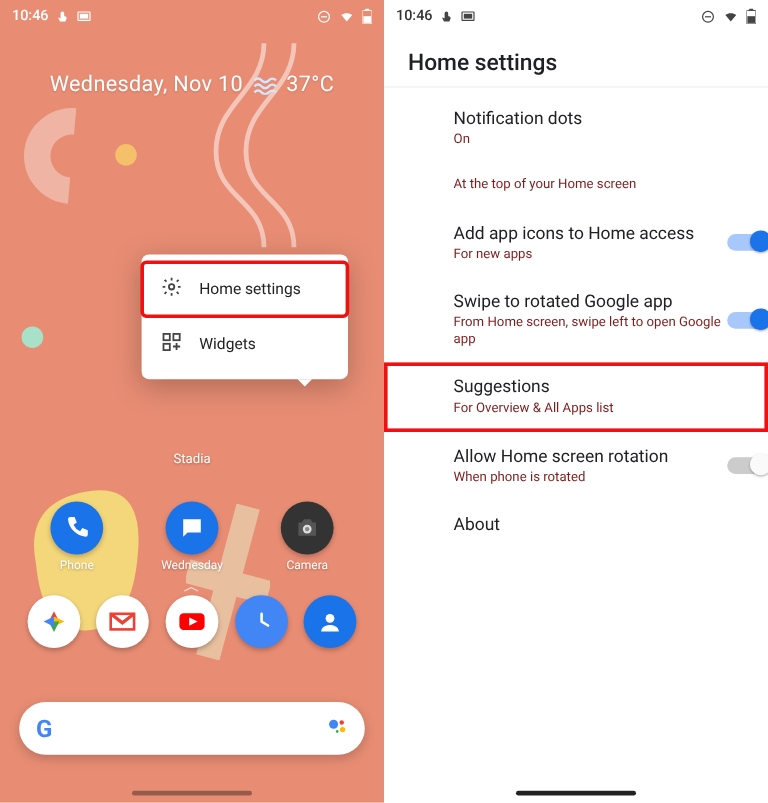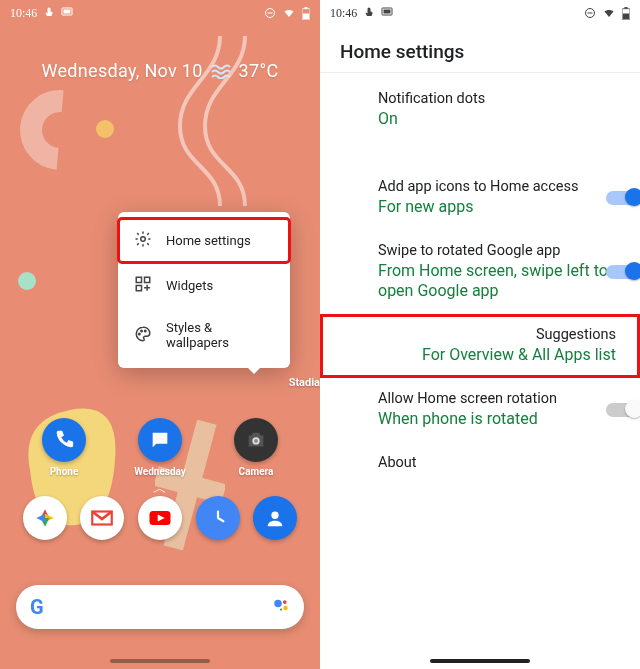--- a/index.html
+++ b/index.html
@@ -4,21 +4,21 @@
 <style>
   * { box-sizing: border-box; margin: 0; padding: 0; }
   body { font-family: Roboto, "Segoe UI", Arial, sans-serif; background: #fff; width: 640px; height: 669px; overflow: hidden; }
   .frame { display: flex; width: 640px; height: 669px; }
   .phone { width: 320px; height: 669px; position: relative; overflow: hidden; }
 
   
   .status { position: absolute; top: 0; left: 0; right: 0; height: 26px; display: flex; align-items: center; justify-content: space-between; padding: 0 10px; font-size: 12px; font-weight: 500; z-index: 50; }
   .status.light { color: #fff; }
   .status.dark { color: #333; }
-  .status .left, .status .right { display: flex; align-items: flex-start; gap: 6px; font-family: Liberation Serif, serif; }
+  .status .left, .status .right { display: flex; align-items: flex-end; gap: 6px; }
   .status svg { display: block; }
 
   
   .home { background: #e88d74; }
   .home-bg { position: absolute; inset: 0; }
   .home-bg .arc { position: absolute; width: 80px; height: 80px; border: 22px solid rgba(255,255,255,0.35); border-radius: 50%; border-right-color: transparent; border-bottom-color: transparent; left: 20px; top: 90px; transform: rotate(-40deg); }
   .home-bg .dot1 { position: absolute; width: 18px; height: 18px; background: #f5c06a; border-radius: 50%; left: 96px; top: 120px; }
   .home-bg .dot2 { position: absolute; width: 18px; height: 18px; background: #a8e0c8; border-radius: 50%; left: 18px; top: 272px; }
   .home-bg .wire { position: absolute; left: 160px; top: 36px; width: 120px; height: 170px; }
   .home-bg .cross { position:absolute; left:155px; top:420px; width:70px; height:130px; }
@@ -26,53 +26,53 @@
 
   .date-weather { position: absolute; top: 60px; left: 0; right: 0; text-align: center; color: #fff; font-size: 18px; font-weight: 400; letter-spacing: 0.3px; text-shadow: 0 1px 2px rgba(0,0,0,0.15); display:flex; justify-content:center; gap:8px; align-items:center;}
   .date-weather .wave { display:inline-flex; }
 
   .popup { position: absolute; left: 118px; top: 212px; width: 172px; background: #fff; border-radius: 6px; box-shadow: 0 6px 24px rgba(0,0,0,0.25); padding: 6px 0; z-index: 20; }
   .popup::after{ content:""; position:absolute; bottom:-6px; right:30px; width:0;height:0;border-left:6px solid transparent;border-right:6px solid transparent;border-top:6px solid #fff;}
   .popup-item { display: flex; align-items: center; gap: 14px; padding: 12px 16px; font-size: 13px; color: #222; cursor: pointer; }
   .popup-item svg { flex: 0 0 18px; }
   .popup-item.highlight { outline: 3px solid #e11; outline-offset: -2px; border-radius: 4px; }
 
-  .under-label { position:absolute; top:376px; left:0; right:0; text-align:right; color:#fff; font-size:11px; text-shadow:0 1px 2px rgba(0,0,0,0.3);font-weight:bold;}
-
-  .app-row { position: absolute; left: 0; right: 0; display: flex; justify-content: space-around; padding: 0 16px; font-weight: bold; }
+  .under-label { position:absolute; top:376px; left:0; right:0; text-align:center; color:#fff; font-size:11px; text-shadow:0 1px 2px rgba(0,0,0,0.3);}
+
+  .app-row { position: absolute; left: 0; right: 0; display: flex; justify-content: space-around; padding: 0 16px; }
   .row1 { top: 418px; }
   .row2 { top: 496px; }
   .app { display: flex; flex-direction: column; align-items: center; gap: 4px; width: 56px; }
   .app-icon { width: 44px; height: 44px; border-radius: 50%; display: flex; align-items: center; justify-content: center; box-shadow: 0 2px 4px rgba(0,0,0,0.25); }
   .app-label { color: #fff; font-size: 10px; text-shadow: 0 1px 2px rgba(0,0,0,0.3); white-space: nowrap; }
   .caret { position:absolute; top:480px; left:0; right:0; text-align:center; color:rgba(255,255,255,0.85); font-size:14px;}
 
   .search { position: absolute; bottom: 40px; left: 16px; right: 16px; height: 44px; background: #fff; border-radius: 22px; box-shadow: 0 3px 10px rgba(0,0,0,0.2); display: flex; align-items: center; justify-content: space-between; padding: 0 14px; }
   .g-logo { font-weight: 700; font-size: 20px; }
   .g-logo .b{color:#4285F4}
 
   .navpill { position:absolute; bottom:6px; left:50%; transform:translateX(-50%); width:100px; height:4px; background:rgba(0,0,0,0.4); border-radius:2px;}
   .home .navpill{ background:rgba(0,0,0,0.35);}
 
   
   .settings { background: #fff; }
   .settings-title { position: absolute; top: 40px; left: 20px; font-size: 19px; font-weight: 500; color: #202124; }
   .divider { position:absolute; top:72px; left:0; right:0; height:1px; background:#eee;}
   .settings-list { position: absolute; top: 78px; left: 0; right: 0; bottom: 20px; }
-  .setting { position: relative; padding: 12px 24px 12px 58px; display:flex; flex-direction:column; gap:2px; }
+  .setting { position: relative; padding: 12px 36px 12px 58px; display:flex; flex-direction:column; gap:2px; }
   .setting .t { font-size: 14.5px; color: #202124; }
-  .setting .s { font-size: 16px; color: #15803d; line-height:1.3; }
+  .setting .s { font-size: 11px; color: #7f1d1d; line-height:1.3; }
   .setting .switch { position:absolute; right:0px; top:50%; transform:translateY(-50%); width:34px; height:18px;}
   .switch-track{position:absolute;inset:2px 0;border-radius:10px;}
   .switch-thumb{position:absolute;top:-1px;width:18px;height:18px;border-radius:50%;box-shadow:0 1px 2px rgba(0,0,0,0.3);}
   .switch.on .switch-track{background:#a8c7fa;}
   .switch.on .switch-thumb{right:-3px;background:#1a73e8;}
   .switch.off .switch-track{background:#ccc;}
   .switch.off .switch-thumb{right:-3px;background:#fafafa;}
-  .setting.highlight { outline:3px solid #e11; outline-offset:-3px;text-align:right; }
+  .setting.highlight { outline:3px solid #e11; outline-offset:-3px; }
 </style>
 </head>
 <body>
 
 <div class="frame">
 
   <div class="phone home">
     <div class="home-bg">
       <div class="arc"></div>
         <div class="dot1"></div>
@@ -146,29 +146,20 @@
       </div>
       <div class="popup-item">
         <span><svg width="18" height="18" viewBox="0 0 24 24" fill="none" stroke="#444" stroke-width="2">
               <rect x="3" y="3" width="7" height="7"></rect>
               <rect x="14" y="3" width="7" height="7"></rect>
               <rect x="3" y="14" width="7" height="7"></rect>
               <path d="M17.5 13v8M13.5 17h8"></path>
             </svg></span>
         <span>Widgets</span>
       </div>
-      <div class="popup-item">
-        <span><svg width="18" height="18" viewBox="0 0 24 24" fill="none" stroke="#444" stroke-width="2">
-              <path d="M12 3a9 9 0 100 18c2 0 2-2 1-3s0-3 2-3h2a4 4 0 004-4 8 8 0 00-9-8z"></path>
-              <circle cx="7" cy="12" r="1" fill="#444"></circle>
-              <circle cx="10" cy="8" r="1" fill="#444"></circle>
-              <circle cx="15" cy="8" r="1" fill="#444"></circle>
-            </svg></span>
-        <span>Styles &amp; wallpapers</span>
-      </div>
     </div>
 
     <div class="under-label">Stadia</div>
 
     <div class="app-row row1">
       <div class="app">
         <div class="app-icon" style="background:#1a73e8">
             <svg width="22" height="22" viewBox="0 0 24 24" fill="#fff">
               <path d="M6 2h4l2 5-3 2a12 12 0 006 6l2-3 5 2v4a2 2 0 01-2 2A18 18 0 014 4a2 2 0 012-2z"></path>
             </svg>
@@ -295,20 +286,21 @@
 
     <div class="settings-title">Home settings</div>
     <div class="divider"></div>
 
     <div class="settings-list">
       <div class="setting">
         <div class="t">Notification dots</div>
         <div class="s">On</div>
       </div>
       <div class="setting">
+        <div class="s">At the top of your Home screen</div>
       </div>
       <div class="setting">
         <div class="t">Add app icons to Home access</div>
         <div class="s">For new apps</div>
         <div class="switch on">
             <div class="switch-track"></div>
             <div class="switch-thumb"></div>
           </div>
       </div>
       <div class="setting">

